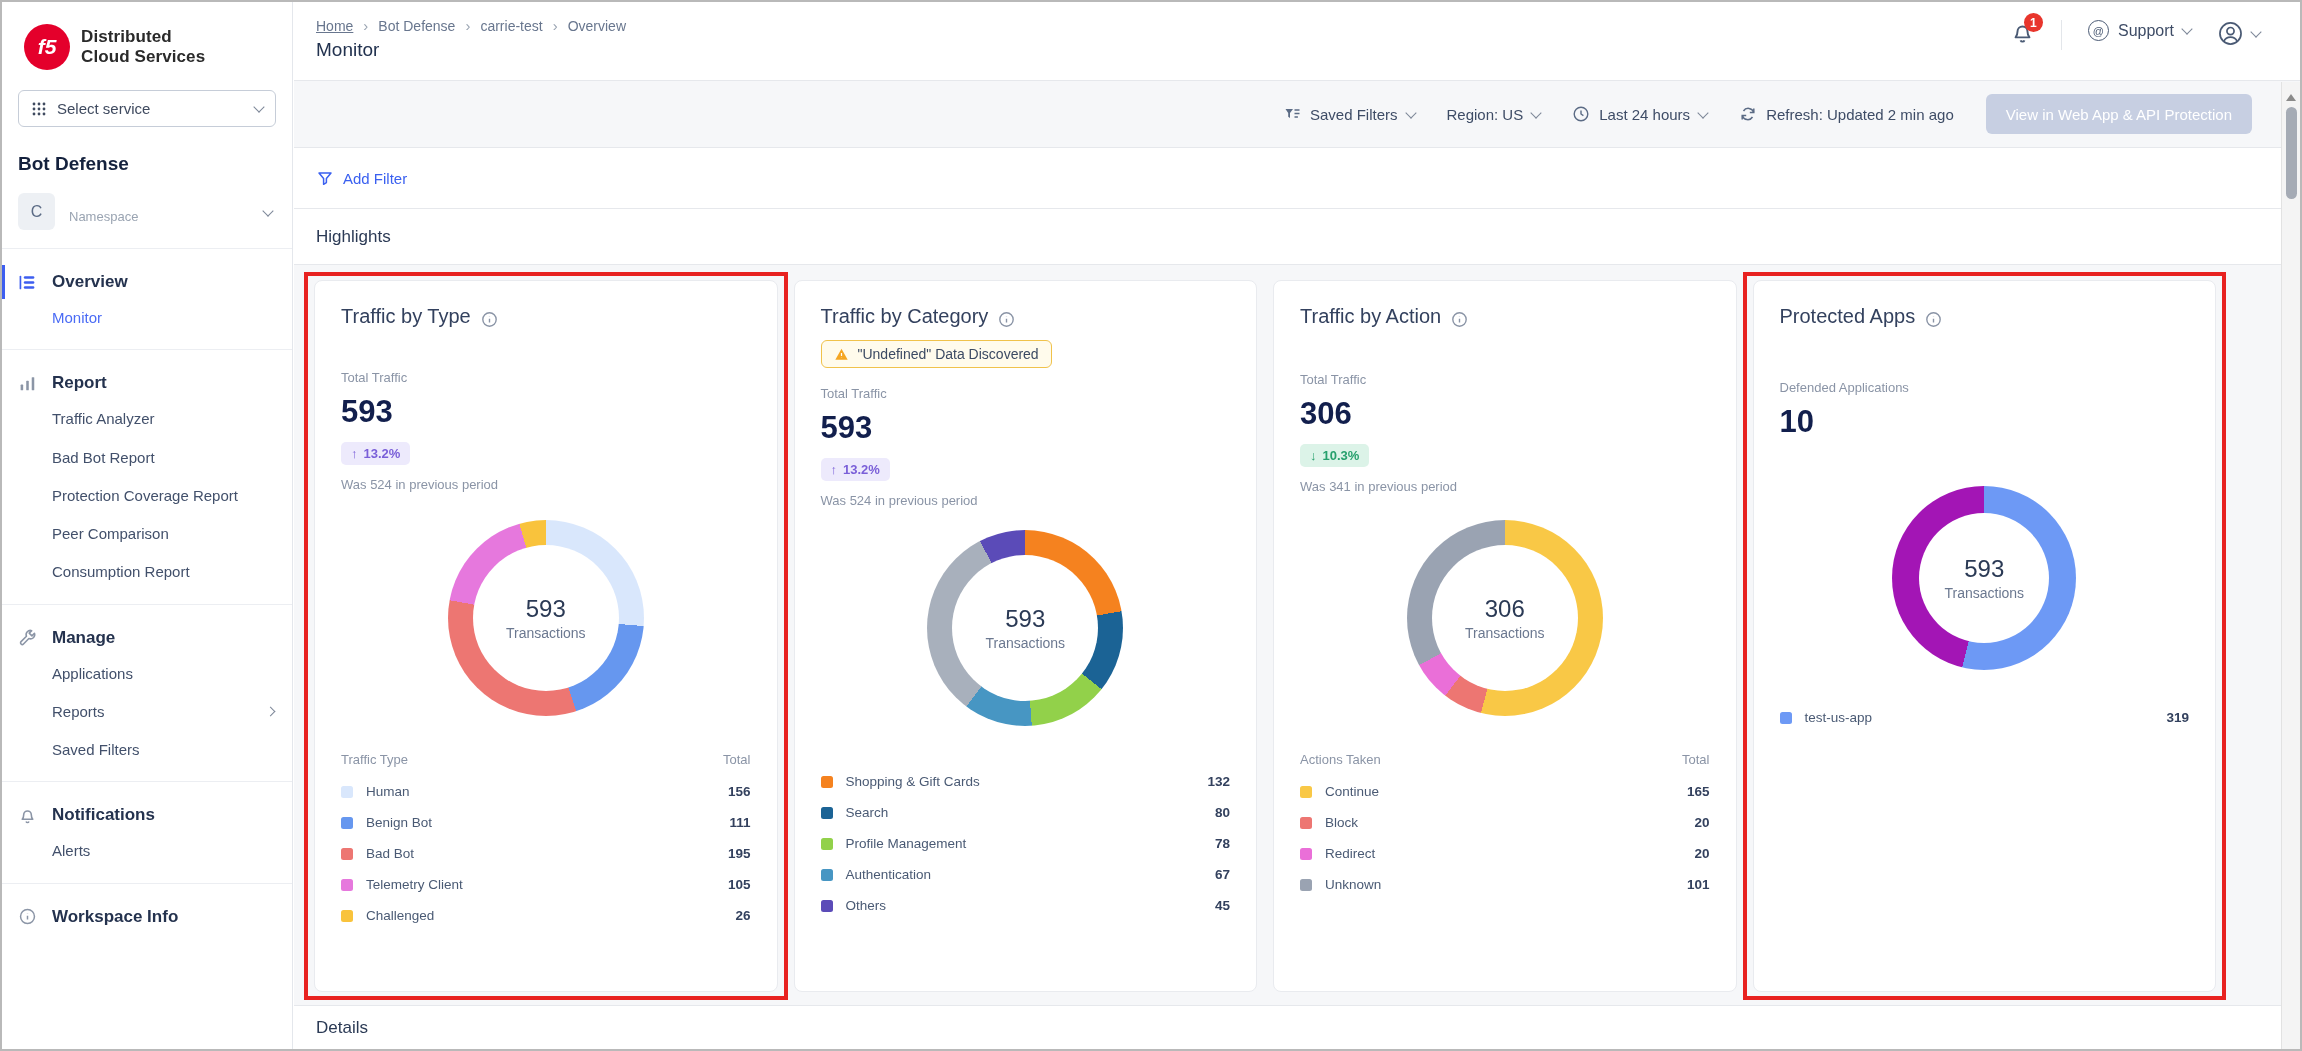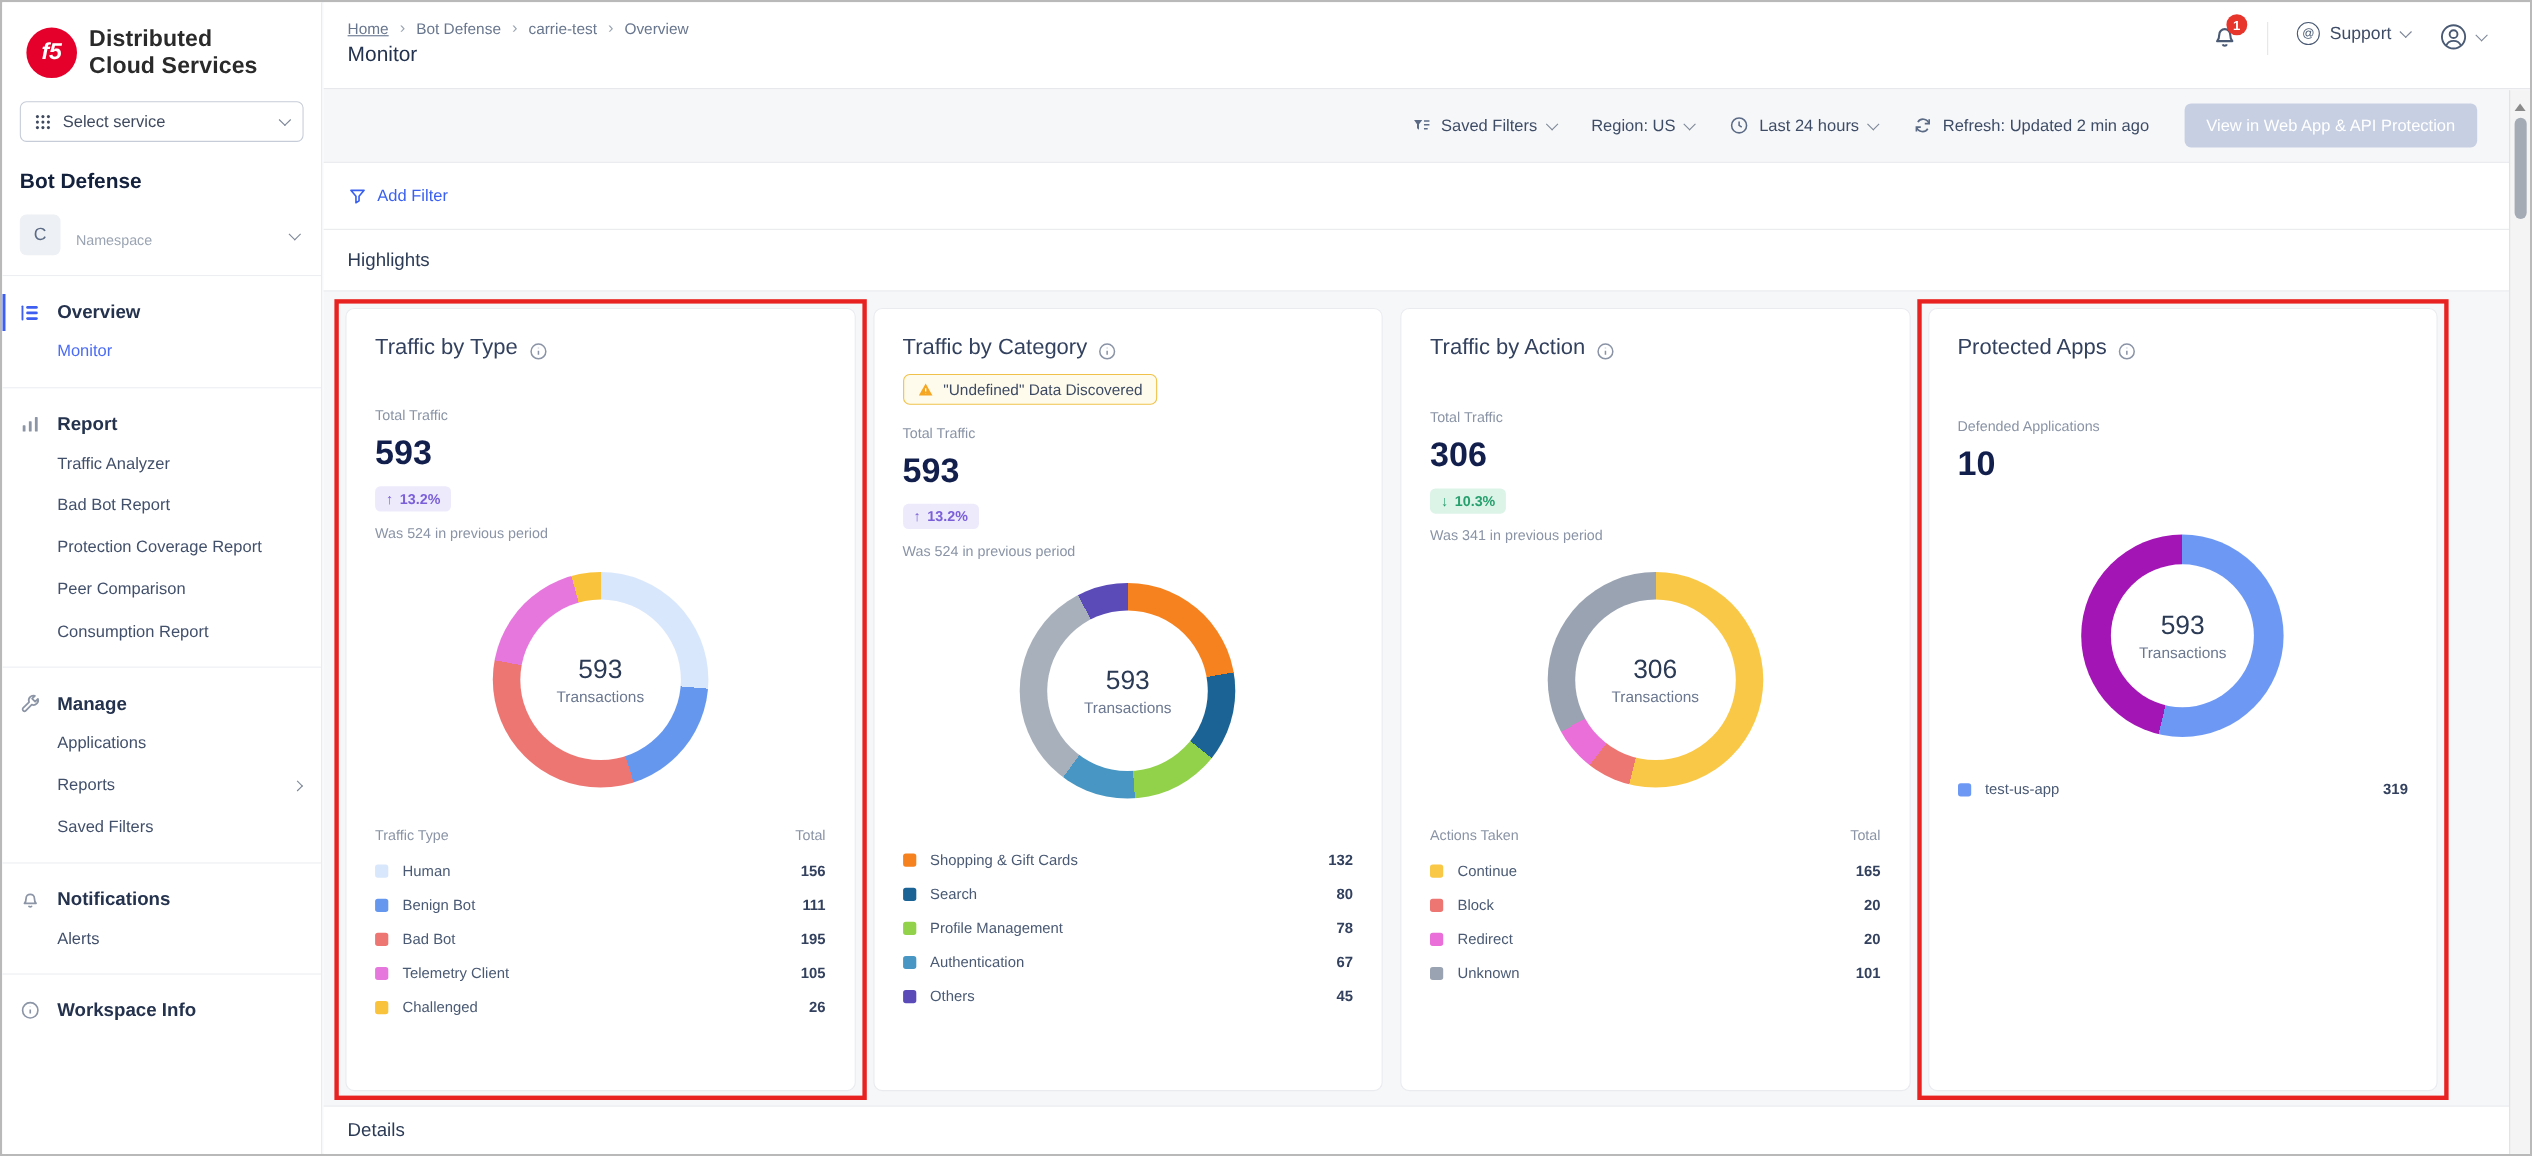--- a/index.html
+++ b/index.html
@@ -3,21 +3,21 @@
 <meta charset="utf-8">
 <style>
   * { margin:0; padding:0; box-sizing:border-box; }
   body { font-family:"Liberation Sans", sans-serif; background:#fff; }
   .page { position:relative; width:2302px; height:1051px; border:2px solid #b9b9b9; background:#fff; overflow:hidden; }
 
   
   .sidebar { position:absolute; left:0; top:0; bottom:0; width:291px; background:#fff; border-right:1px solid #e4e7ec; padding-top:22px; overflow:hidden; }
   .brand { display:flex; align-items:center; gap:11px; padding:0 22px; }
   .logo { width:46px; height:46px; border-radius:50%; background:#e4002b; color:#fff; font-weight:bold; font-style:italic; display:flex; align-items:center; justify-content:center; font-size:21px; flex:none; }
-  .brand-text { font-size:21px; font-weight:700; color:#2a2a2a; line-height:1.15; letter-spacing:.1px; }
+  .brand-text { font-size:17px; font-weight:700; color:#2a2a2a; line-height:1.15; letter-spacing:.1px; }
   .service-select { margin:20px 16px 0; height:37px; border:1px solid #c6cdd8; border-radius:6px; display:flex; align-items:center; gap:10px; padding:0 12px; color:#3f4a5f; font-size:15px; background:#fff; cursor:pointer; }
   .product-title { margin:26px 16px 0; font-size:19px; font-weight:700; color:#14213d; }
   .ns-row { margin-top:18px; padding:0 16px 18px; border-bottom:1px solid #eceef2; display:flex; align-items:flex-start; }
   .ns-box { width:37px; height:37px; background:#edf0f4; border-radius:6px; display:flex; align-items:center; justify-content:center; color:#5b6b85; font-size:16px; flex:none; }
   .ns-label { font-size:13px; color:#9aa4b2; margin:16px 0 0 14px; }
   .chev { width:8px; height:8px; border-right:1.7px solid #7d8798; border-bottom:1.7px solid #7d8798; display:inline-block; flex:none; }
   .chev-down { transform:rotate(45deg); margin-top:-3px; }
   .chev-right { transform:rotate(-45deg); }
   .ml-auto { margin-left:auto; }
   .ns-row .chev { margin:14px 4px 0 auto; }

